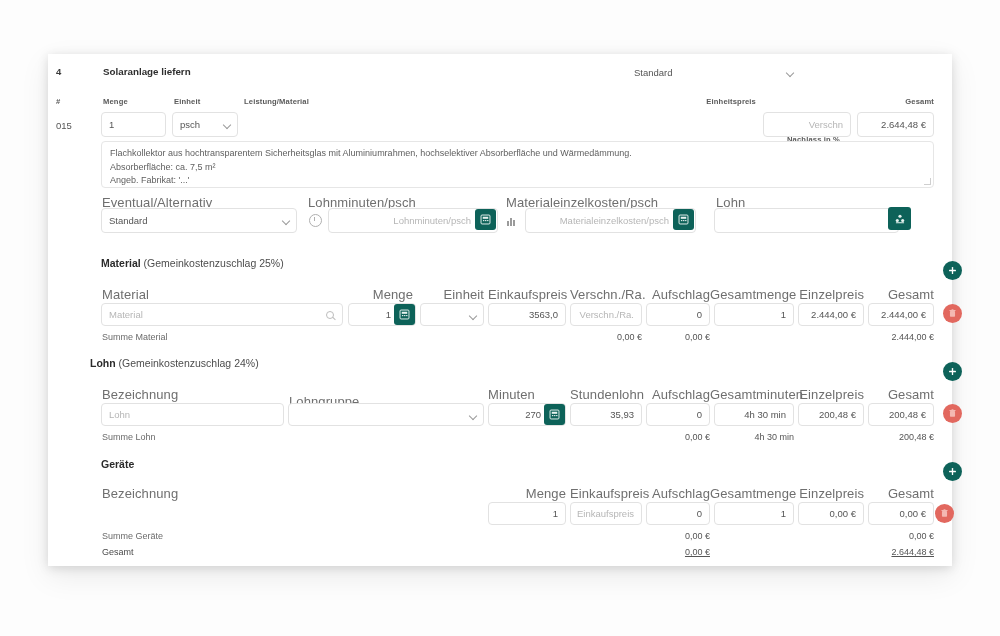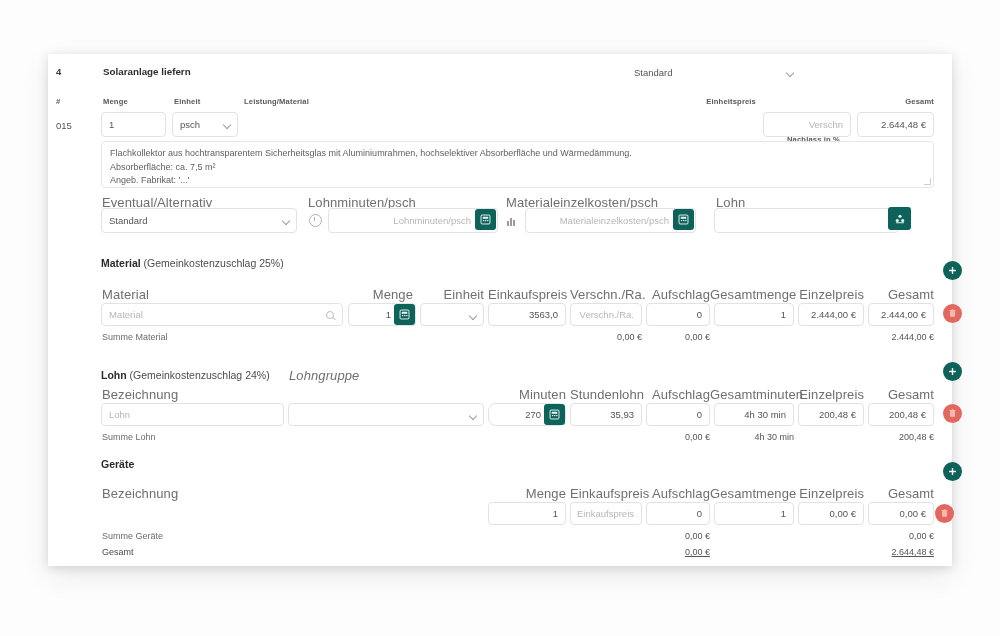--- a/index.html
+++ b/index.html
@@ -231,40 +231,40 @@
   </div>
   <div class="inp right" style="left:820px;top:249px;width:66px;">
     <span>2.444,00 €</span>
   </div>
 
   <div class="sum-lbl" style="position:absolute;left:54px;top:278px;">Summe Material</div>
   <div class="val" style="position:absolute;left:522px;top:278px;width:72px;text-align:right;">0,00 €</div>
   <div class="val" style="position:absolute;left:598px;top:278px;width:64px;text-align:right;">0,00 €</div>
   <div class="val" style="position:absolute;left:820px;top:278px;width:66px;text-align:right;">2.444,00 €</div>
 
-  <div class="sec-title" style="position:absolute;left:53px;top:303px;margin-top:12px;">
+  <div class="sec-title" style="position:absolute;left:42px;top:303px;">
     <b>Lohn</b><span> (Gemeinkostenzuschlag 24%)</span>
   </div>
 
   <div class="lbl" style="position:absolute;left:54px;top:333px;">Bezeichnung</div>
-  <div class="lbl" style="position:absolute;left:241px;top:314px;font-style:italic;">Lohngruppe</div>
-  <div class="lbl" style="position:absolute;left:440px;top:333px;width:78px;text-align:right;">Minuten</div>
+  <div class="lbl" style="position:absolute;left:241px;top:340px;">Lohngruppe</div>
+  <div class="lbl" style="position:absolute;left:440px;top:333px;width:78px;text-align:left;">Minuten</div>
   <div class="lbl" style="position:absolute;left:522px;top:333px;width:72px;text-align:right;">Stundenlohn</div>
   <div class="lbl" style="position:absolute;left:597px;top:333px;width:65px;text-align:right;">Aufschlag %</div>
   <div class="lbl" style="position:absolute;left:662px;top:333px;width:86px;text-align:right;">Gesamtminuten</div>
   <div class="lbl" style="position:absolute;left:750px;top:333px;width:66px;text-align:right;">Einzelpreis</div>
   <div class="lbl" style="position:absolute;left:822px;top:333px;width:64px;text-align:right;">Gesamt</div>
 
   <div class="inp" style="left:53px;top:349px;width:183px;">
     <span class="ph">Lohn</span>
   </div>
   <div class="inp sel" style="left:240px;top:349px;width:196px;">
     <span></span>
   </div>
-  <div class="inp right" style="left:440px;top:349px;width:78px;padding-right:24px;border-radius:8px;">
+  <div class="inp right" style="left:440px;top:349px;width:78px;padding-right:24px;">
     <span>270</span>
   </div>
   <div class="sqbtn" style="left:496px;top:350px;">
     <svg width="11" height="11" viewBox="0 0 16 16">
           <rect x="1.5" y="1.5" width="13" height="13" rx="1.5" fill="none" stroke="#e7f2ef" stroke-width="1.4"></rect>
           <rect x="4" y="4" width="8" height="3" fill="#e7f2ef"></rect>
           <rect x="4.3" y="8.8" width="2" height="1.6" fill="#e7f2ef"></rect>
           <rect x="7.3" y="8.8" width="2" height="1.6" fill="#e7f2ef"></rect>
           <rect x="10.3" y="8.8" width="2" height="1.6" fill="#e7f2ef"></rect>
         </svg>

